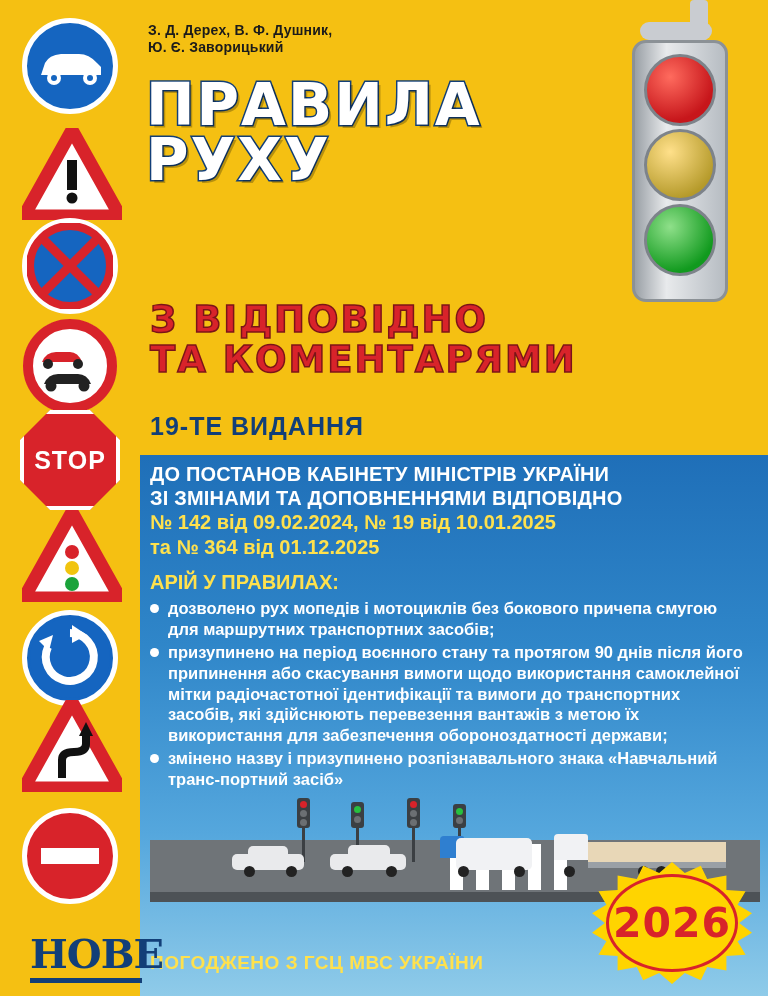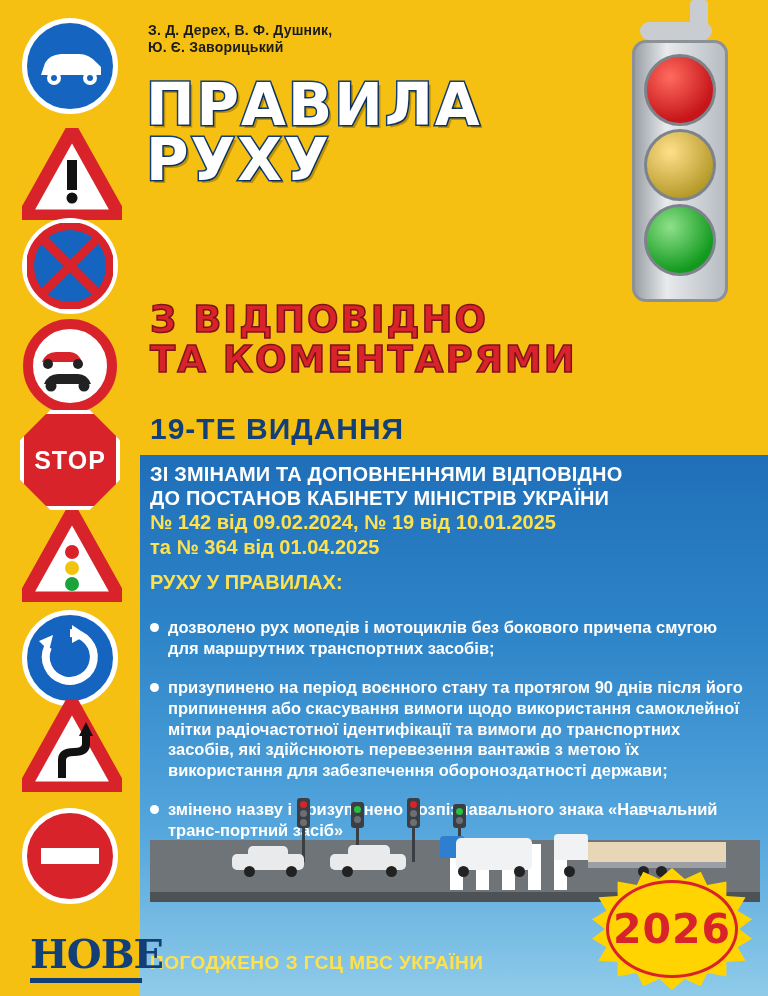--- a/index.html
+++ b/index.html
@@ -48,28 +48,28 @@
     paint-order:stroke fill;
     text-shadow:3px 3px 0 rgba(0,0,0,.25);
   }
   .t2{font-size:58px !important;}
   .subtitle{position:absolute;left:150px;top:300px;width:600px;}
   .subtitle div{
     font-family:"DejaVu Sans", sans-serif;
     font-weight:bold;font-size:37px;line-height:1.08;color:#d8232a;
     -webkit-text-stroke:1.5px #7a1418;letter-spacing:2px;
   }
-  .edition{position:absolute;left:150px;top:412px;font-size:30px;font-weight:bold;color:#123f78;letter-spacing:1px;}
+  .edition{position:absolute;left:150px;top:412px;font-size:25px;font-weight:bold;color:#123f78;letter-spacing:1px;}
 
   
   .changes{position:absolute;left:150px;top:462px;width:600px;color:#fff;font-weight:bold;font-size:20px;line-height:1.2;letter-spacing:.2px;}
   .decrees{position:absolute;left:150px;top:510px;width:610px;color:#ffe14d;font-weight:bold;font-size:20px;line-height:1.25;}
   .newtitle{position:absolute;left:150px;top:571px;color:#ffe14d;font-weight:bold;font-size:20px;}
   .bullets{position:absolute;left:150px;top:598px;width:600px;color:#fff;font-size:16.5px;font-weight:bold;line-height:1.25;}
-  .bullets li{margin-bottom:3px;list-style:none;position:relative;padding-left:18px;margin-top:19px;}
+  .bullets li{margin-bottom:3px;list-style:none;position:relative;padding-left:18px;}
   .bullets ul{margin:0;padding:0;}
   .bullets li:before{content:"";position:absolute;left:0;top:6px;width:9px;height:9px;border-radius:50%;background:#fff;}
 
   
   .tl-pole{position:absolute;left:690px;top:0;width:18px;height:40px;background:#c9ccd1;border-radius:4px;}
   .tl-arm{position:absolute;left:640px;top:22px;width:72px;height:18px;background:#c9ccd1;border-radius:10px;}
   .tl-body{position:absolute;left:632px;top:40px;width:96px;height:262px;background:linear-gradient(90deg,#9aa0a6,#e8eaec 35%,#b6bcc2);border-radius:14px;border:3px solid #8b9196;box-sizing:border-box;padding:8px;}
   .lamp{width:72px;height:72px;border-radius:50%;margin:3px auto;border:3px solid #7d838a;box-sizing:border-box;}
   .lamp-red{background:radial-gradient(circle at 35% 30%, #ff6b5e, #c7161b 70%);}
   .lamp-yellow{background:radial-gradient(circle at 35% 30%, #ffe08a, #b59a2a 75%);}
@@ -90,21 +90,21 @@
 
   
   .approve{position:absolute;left:150px;top:893px;color:#fff;font-style:italic;font-size:14px;line-height:1.3;font-weight:bold;}
   .mvs{position:absolute;left:150px;top:952px;color:#ffe14d;font-weight:bold;font-size:19px;letter-spacing:.5px;}
 
   
   .logo{position:absolute;left:30px;top:930px;font-family:"DejaVu Serif",serif;font-size:40px;font-weight:bold;color:#123f78;letter-spacing:-1px;}
   .logo-bar{position:absolute;left:30px;top:978px;width:112px;height:5px;background:#123f78;}
 
   
-  .burst{position:absolute;left:592px;top:862px;width:160px;height:122px;margin-top:6px;}
+  .burst{position:absolute;left:592px;top:862px;width:160px;height:122px;}
   .burst-star{position:absolute;inset:0;background:#ffd400;
      clip-path:polygon(50% 0%,58% 9%,68% 3%,72% 14%,84% 11%,84% 23%,96% 24%,91% 35%,100% 42%,92% 50%,100% 58%,91% 65%,96% 76%,84% 77%,84% 89%,72% 86%,68% 97%,58% 91%,50% 100%,42% 91%,32% 97%,28% 86%,16% 89%,16% 77%,4% 76%,9% 65%,0% 58%,8% 50%,0% 42%,9% 35%,4% 24%,16% 23%,16% 11%,28% 14%,32% 3%,42% 9%);}
   .burst-inner{position:absolute;left:14px;top:12px;right:14px;bottom:12px;border:3px solid #d8232a;border-radius:50%;display:flex;align-items:center;justify-content:center;}
   .burst-inner span{font-size:41px;font-weight:bold;color:#d8232a;font-family:"DejaVu Sans",sans-serif;letter-spacing:1px;}
 </style>
 </head>
 <body>
 
 <div class="page">
 
@@ -213,30 +213,30 @@
   </div>
 
   <div class="subtitle">
     <div>З  ВІДПОВІДНО</div>
     <div>ТА  КОМЕНТАРЯМИ</div>
   </div>
 
   <div class="edition">19-ТЕ  ВИДАННЯ</div>
 
   <div class="changes">
+    <div>ДО ПОСТАНОВ КАБІНЕТУ МІНІСТРІВ УКРАЇНИ</div>
     <div>ЗІ ЗМІНАМИ ТА ДОПОВНЕННЯМИ ВІДПОВІДНО</div>
-    <div>ДО ПОСТАНОВ КАБІНЕТУ МІНІСТРІВ УКРАЇНИ</div>
   </div>
 
   <div class="decrees">
     <div>№ 142 від 09.02.2024, № 19 від 10.01.2025</div>
-    <div>та № 364 від 01.04.2025</div>
-  </div>
-
-  <div class="newtitle">РУХУ У ПРАВИЛАХ:</div>
+    <div>та № 364 від 01.12.2025</div>
+  </div>
+
+  <div class="newtitle">АРІЙ У ПРАВИЛАХ:</div>
 
   <div class="bullets">
     <ul>
       <li>дозволено рух мопедів і мотоциклів без бокового причепа смугою для маршрутних транспортних засобів;</li>
       <li>призупинено на період воєнного стану та протягом 90 днів після його припинення або скасування вимоги щодо використання самоклейної мітки радіочастотної ідентифікації та вимоги до транспортних засобів, які здійснюють перевезення вантажів з метою їх використання для забезпечення обороноздатності держави;</li>
       <li>змінено назву і призупинено розпізнавального знака «Навчальний транс-портний засіб»</li>
     </ul>
   </div>
 
   <div class="road">

